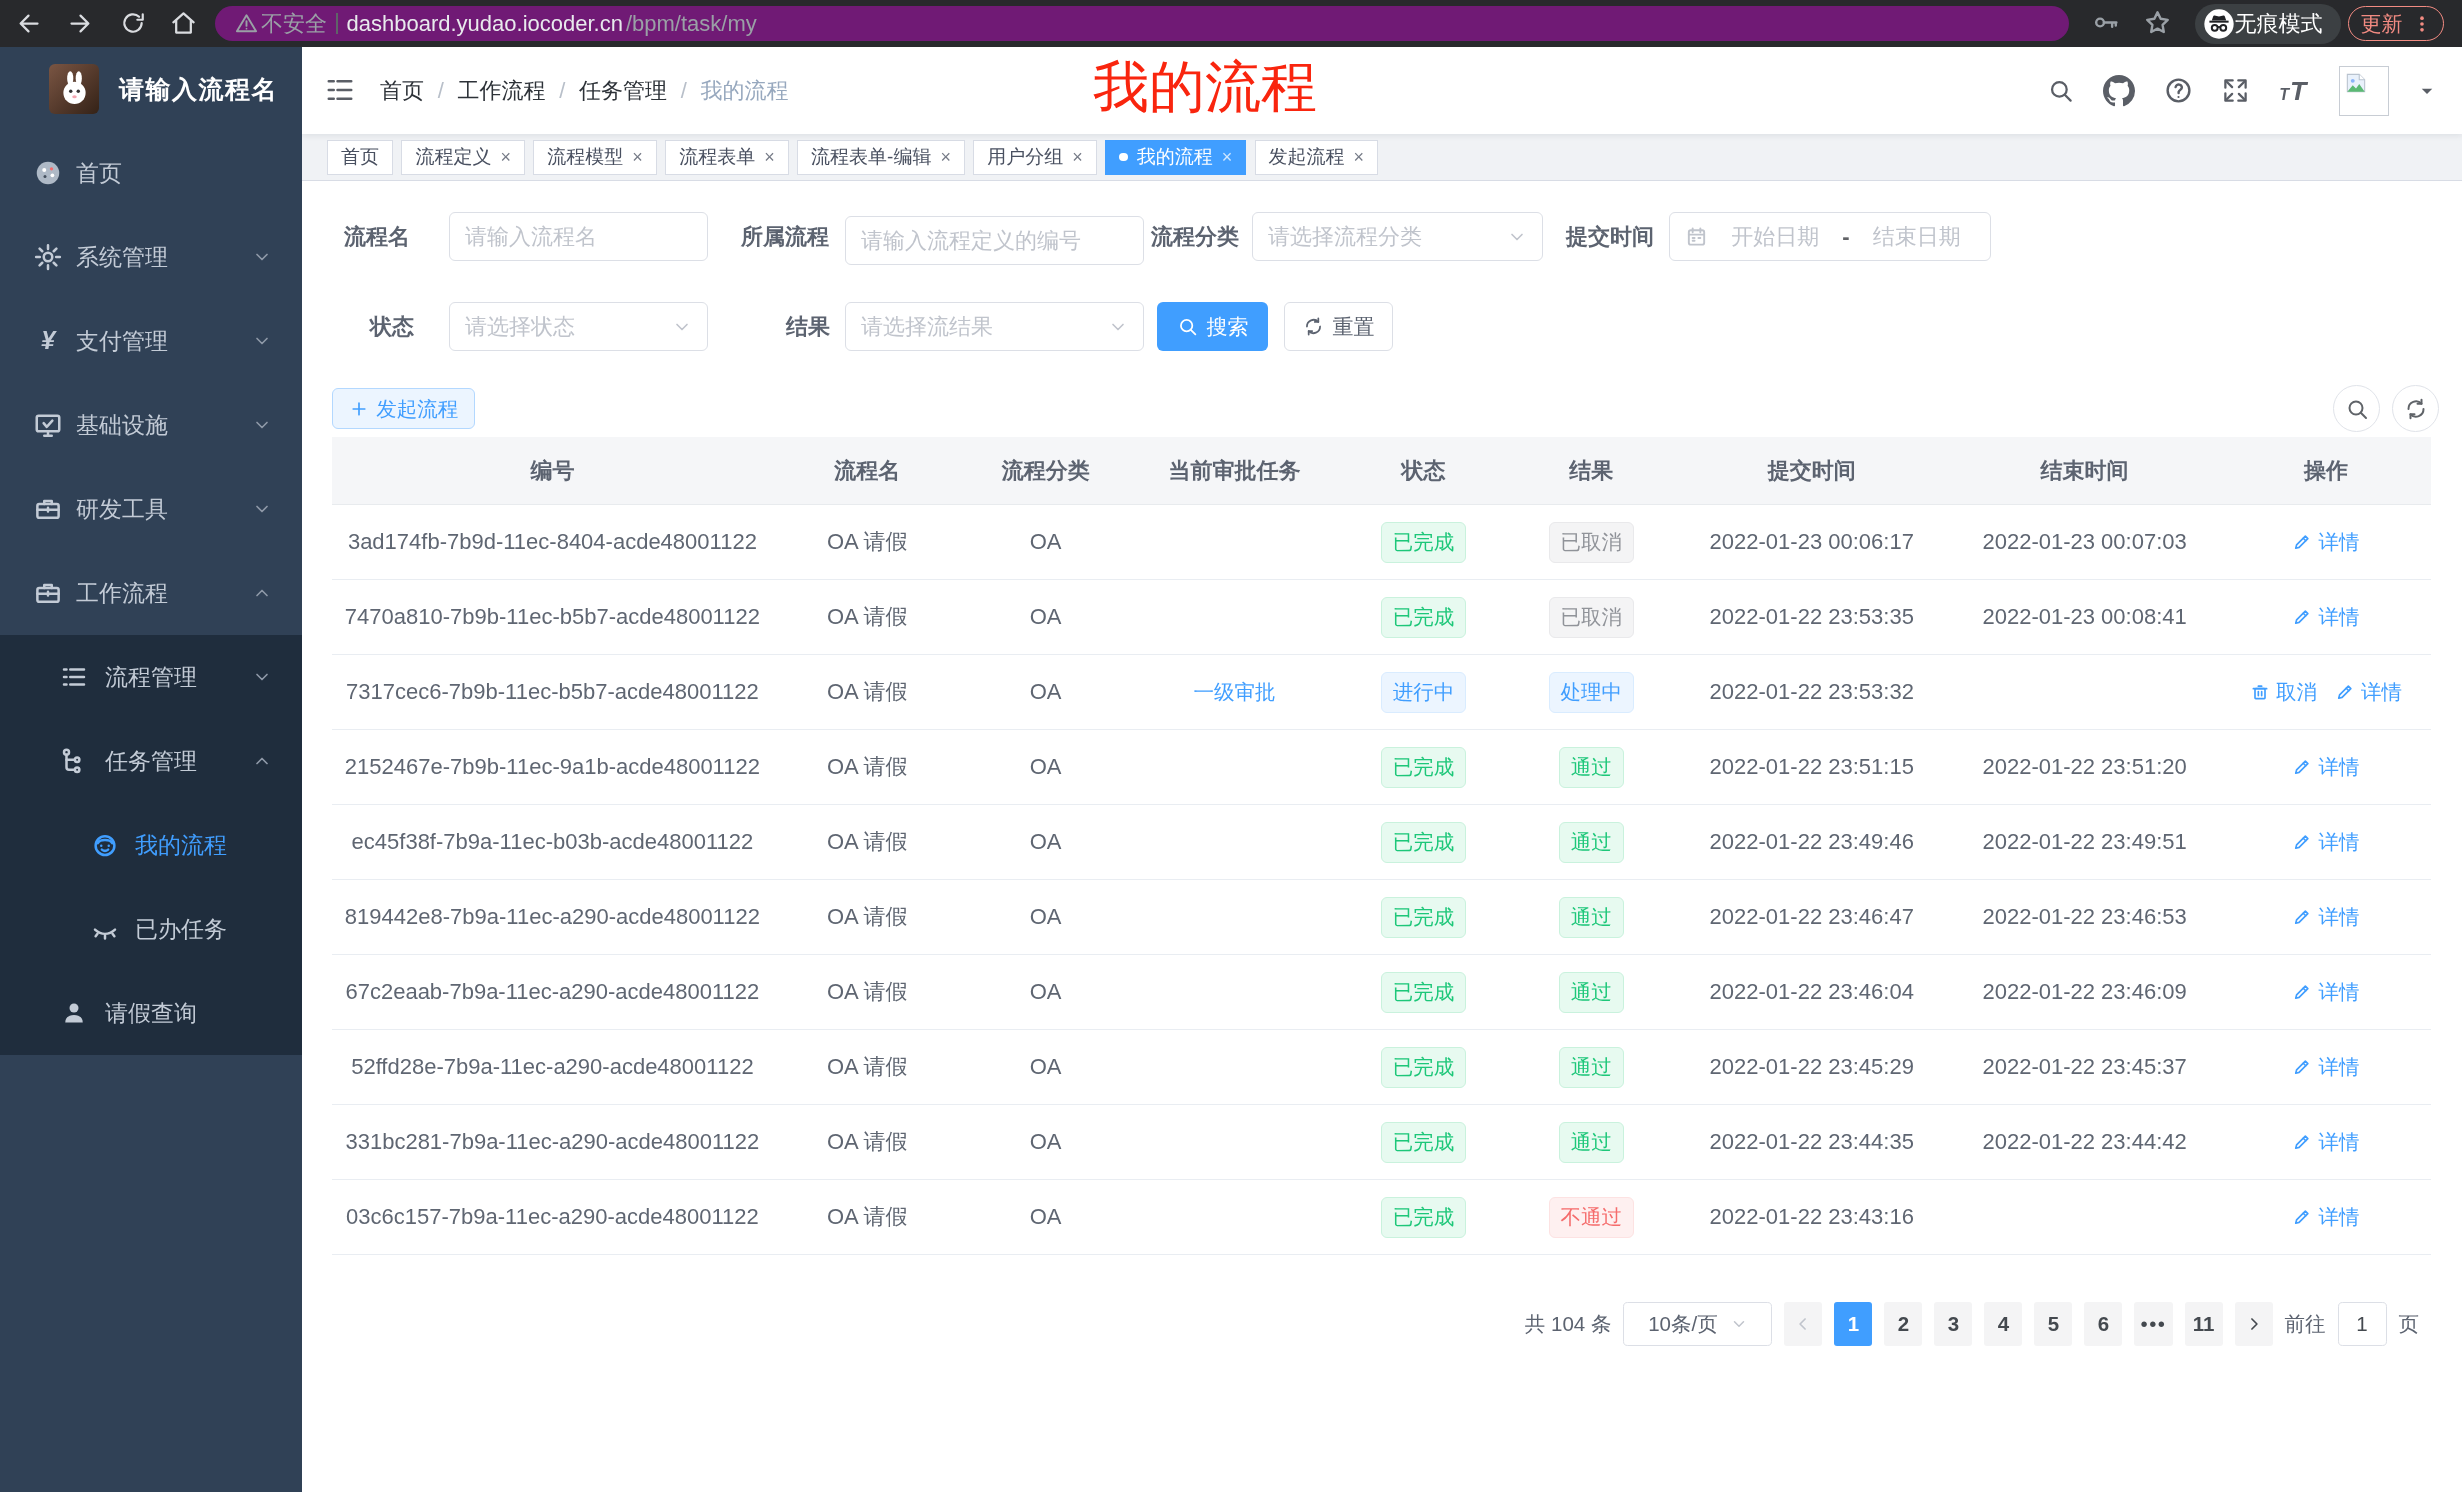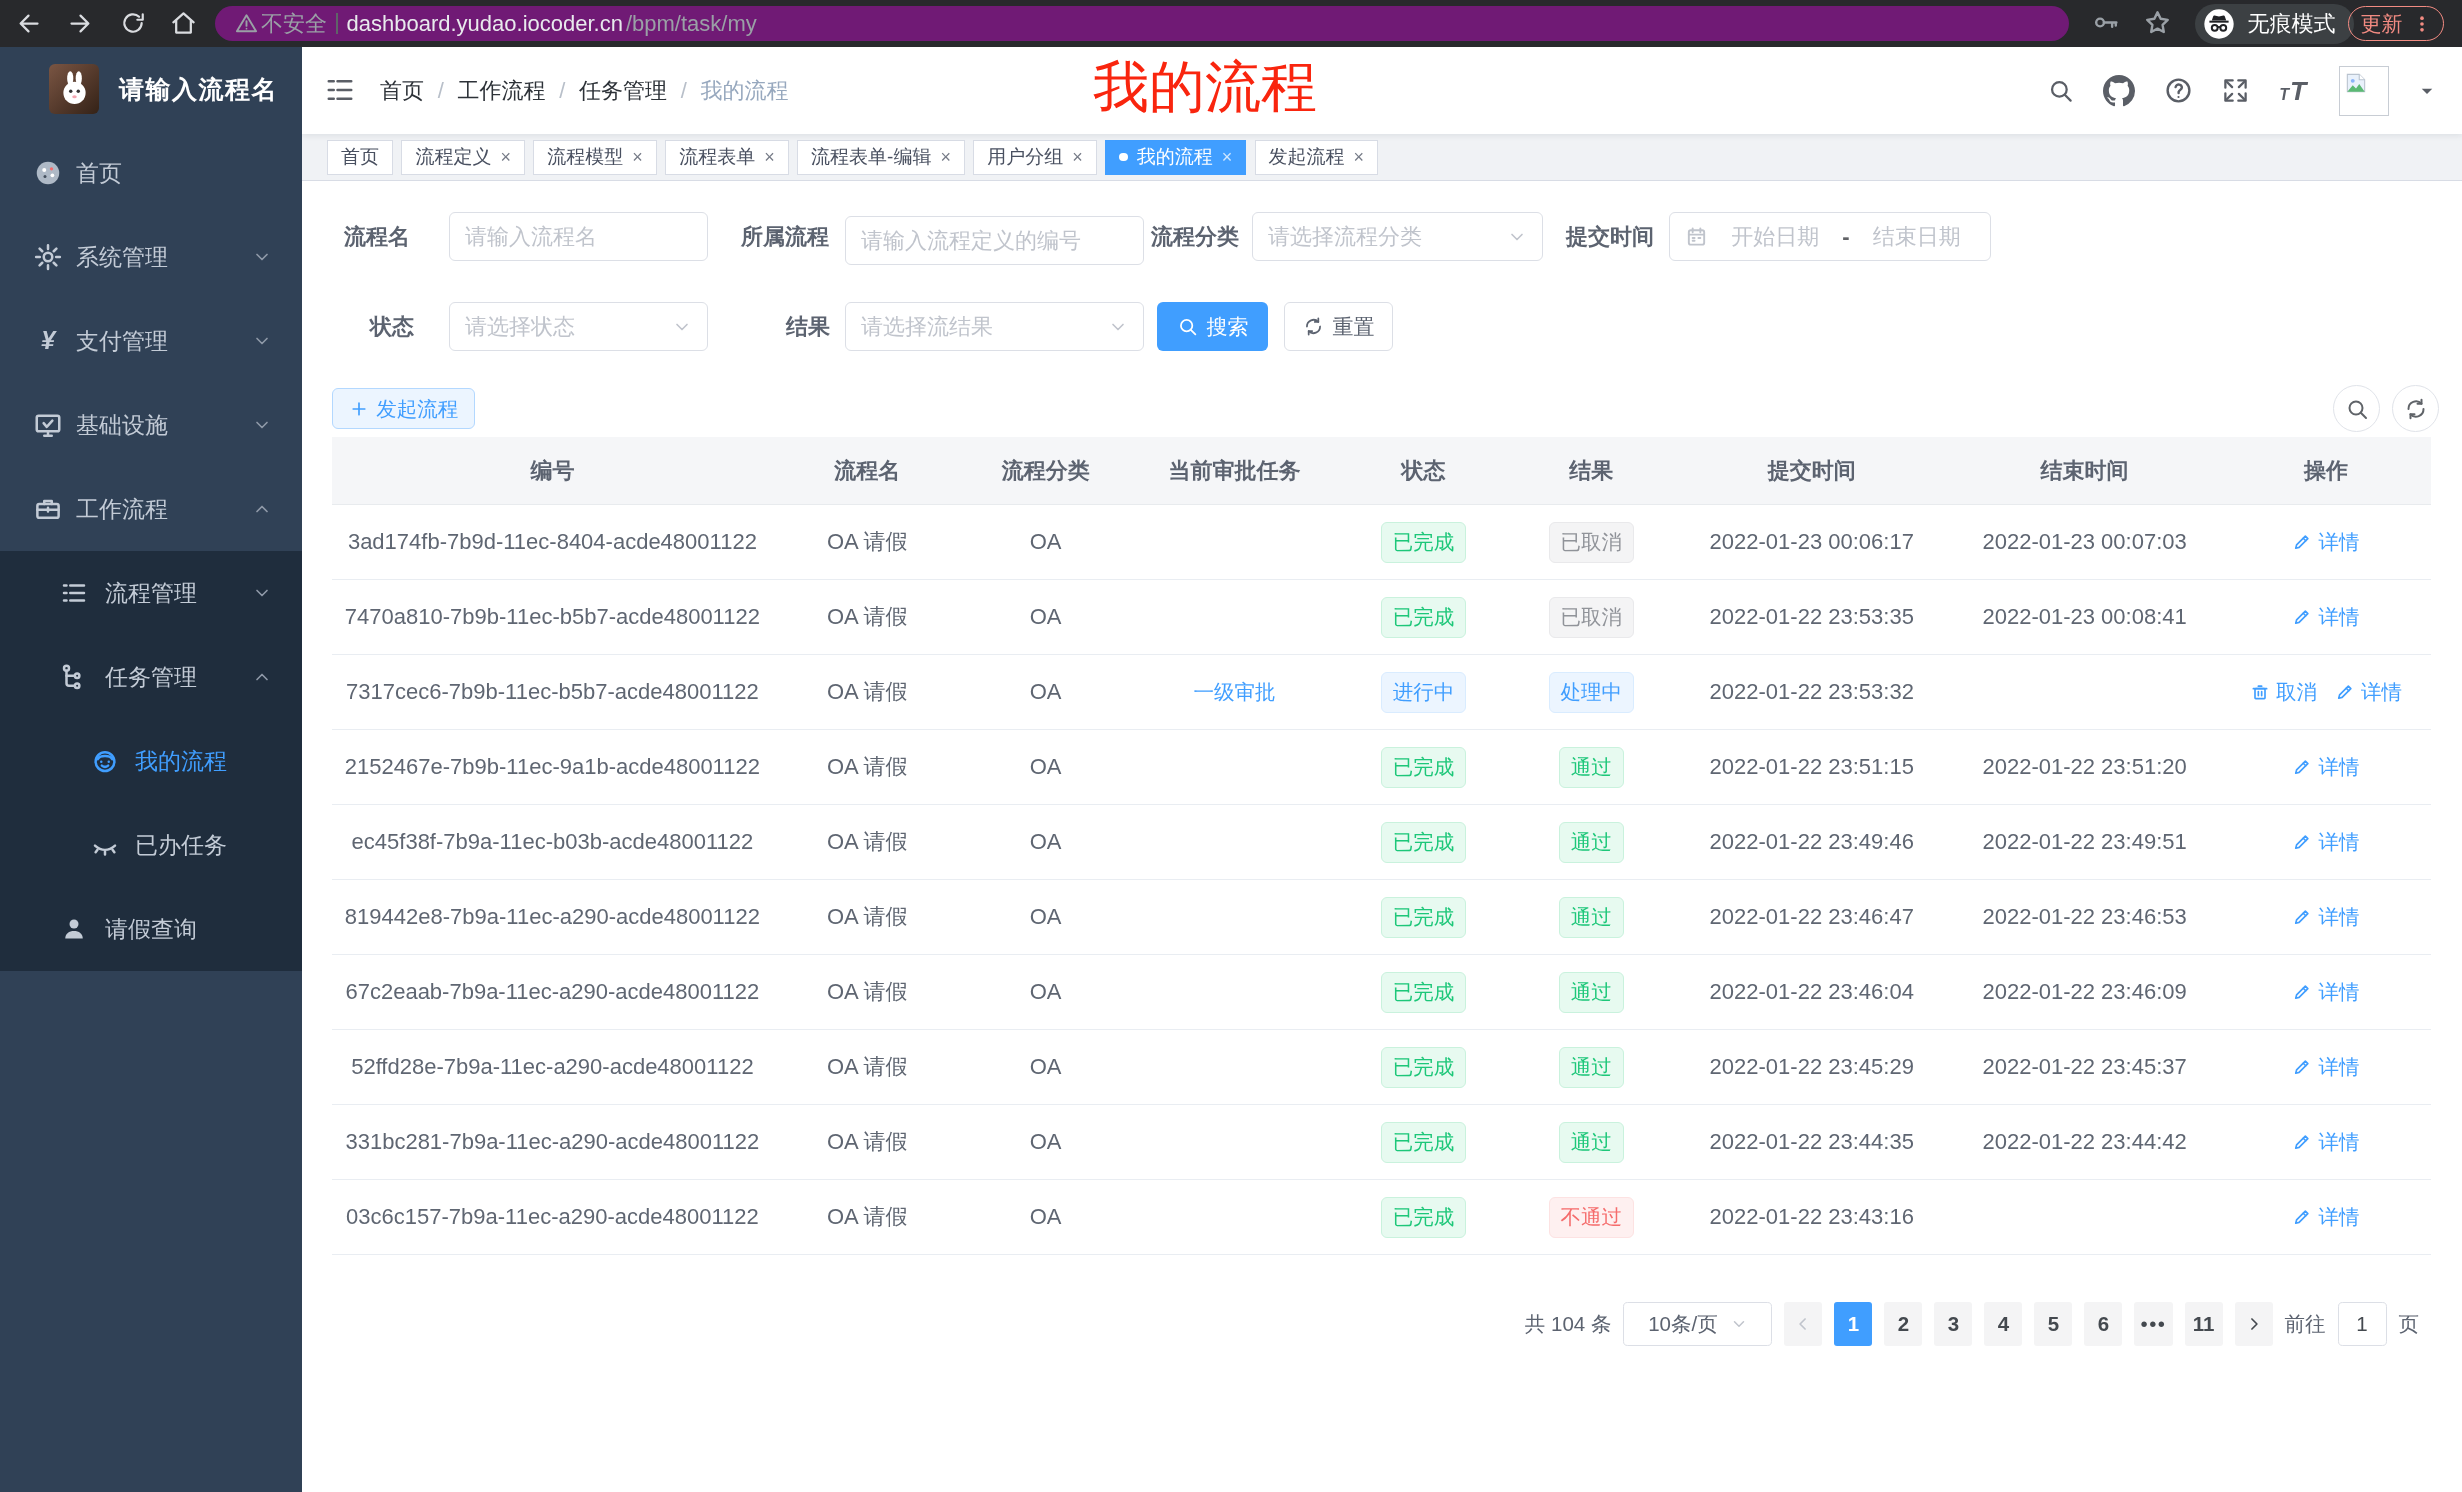--- a/index.html
+++ b/index.html
@@ -9,21 +9,21 @@
   .ic svg{display:block}
 
   
   .chrome{position:absolute;left:0;top:0;width:2462px;height:47px;background:#28292c;z-index:50}
   .nav-btn{position:absolute;top:6.8px;width:33px;height:33px;display:flex;align-items:center;justify-content:center;color:#dadce0;border-radius:50%}
   .omnibox{position:absolute;left:215px;top:6px;width:1854px;height:35px;border-radius:17.5px;background:#701a75;display:flex;align-items:center;padding:0 20px;font-size:22px;color:#9aa0a6;gap:3px}
   .omnibox .host{color:#e8eaed}
   .omnibox .path{color:#9aa0a6}
   .omni-div{width:1.5px;height:21px;background:#5f6368;margin:0 6px}
   .chrome-right-icon{position:absolute;top:8.4px;color:#9aa0a6}
-  .incog-pill{position:absolute;left:2195px;top:3.8px;height:40px;border-radius:20px;background:#3c4043;display:flex;align-items:center;gap:13px;padding:0 18px 0 7.6px;color:#fff;font-size:22px}
+  .incog-pill{position:absolute;left:2195px;top:3.8px;height:40px;border-radius:20px;background:#3c4043;display:flex;align-items:center;gap:0;padding:0 18px 0 7.6px;color:#fff;font-size:22px}
   .update-pill{position:absolute;left:2348px;top:6px;width:96px;height:35px;border:1.5px solid #f28b82;border-radius:17.5px;color:#f28b82;display:flex;align-items:center;justify-content:center;gap:9px;font-size:21px}
 
   
   .sidebar{position:absolute;left:0;top:47px;width:302px;height:1446px;background:#304156;z-index:10}
   .logo-row{height:84px;display:flex;align-items:center;padding-left:49px;cursor:pointer}
   .logo-avatar{width:50px;height:50px;border-radius:6px;background:linear-gradient(135deg,#7a5543,#342217);display:flex;align-items:center;justify-content:center;overflow:hidden}
   .logo-title{color:#fff;font-size:25px;font-weight:700;margin-left:20px;letter-spacing:1.5px}
   .menu-item{height:84px;position:relative;display:flex;align-items:center;color:#c3cbd6;font-size:23px;cursor:pointer}
   .menu-item.sub{background:#1f2d3d}
   .menu-item.active{color:#409eff}
@@ -238,20 +238,34 @@
           </svg>
         </i>
       </div>
       <div class="menu-item lv1">
         <i class="ic mi-icon">
           <svg viewBox="0 0 24 24" width="30" height="30" xmlns="http://www.w3.org/2000/svg">
             <rect x="3.5" y="8" width="17" height="11" rx="1.5" fill="none" stroke="currentColor" stroke-width="2" stroke-linecap="round" stroke-linejoin="round"></rect>
             <path d="M9 8V5.5h6V8M3.5 12.5h17M12 11v3" fill="none" stroke="currentColor" stroke-width="2" stroke-linecap="round" stroke-linejoin="round"></path>
           </svg>
         </i>
+        <span class="mi-label">研发工具</span>
+        <i class="ic mi-chev">
+          <svg viewBox="0 0 24 24" width="20" height="20" xmlns="http://www.w3.org/2000/svg">
+            <path d="M6 9l6 6 6-6" fill="none" stroke="currentColor" stroke-width="2" stroke-linecap="round" stroke-linejoin="round"></path>
+          </svg>
+        </i>
+      </div>
+      <div class="menu-item lv1">
+        <i class="ic mi-icon">
+          <svg viewBox="0 0 24 24" width="30" height="30" xmlns="http://www.w3.org/2000/svg">
+            <rect x="3.5" y="8" width="17" height="11" rx="1.5" fill="none" stroke="currentColor" stroke-width="2" stroke-linecap="round" stroke-linejoin="round"></rect>
+            <path d="M9 8V5.5h6V8M3.5 12.5h17M12 11v3" fill="none" stroke="currentColor" stroke-width="2" stroke-linecap="round" stroke-linejoin="round"></path>
+          </svg>
+        </i>
         <span class="mi-label">工作流程</span>
         <i class="ic mi-chev">
           <svg viewBox="0 0 24 24" width="20" height="20" xmlns="http://www.w3.org/2000/svg">
             <path d="M6 15l6-6 6 6" fill="none" stroke="currentColor" stroke-width="2" stroke-linecap="round" stroke-linejoin="round"></path>
           </svg>
         </i>
       </div>
       <div class="menu-item lv2 sub">
         <i class="ic mi-icon">
           <svg viewBox="0 0 24 24" width="30" height="30" xmlns="http://www.w3.org/2000/svg">

